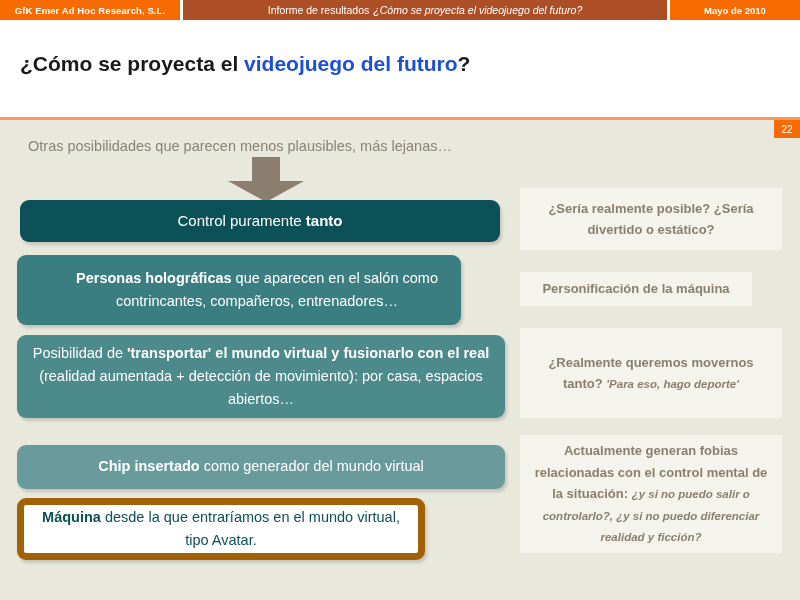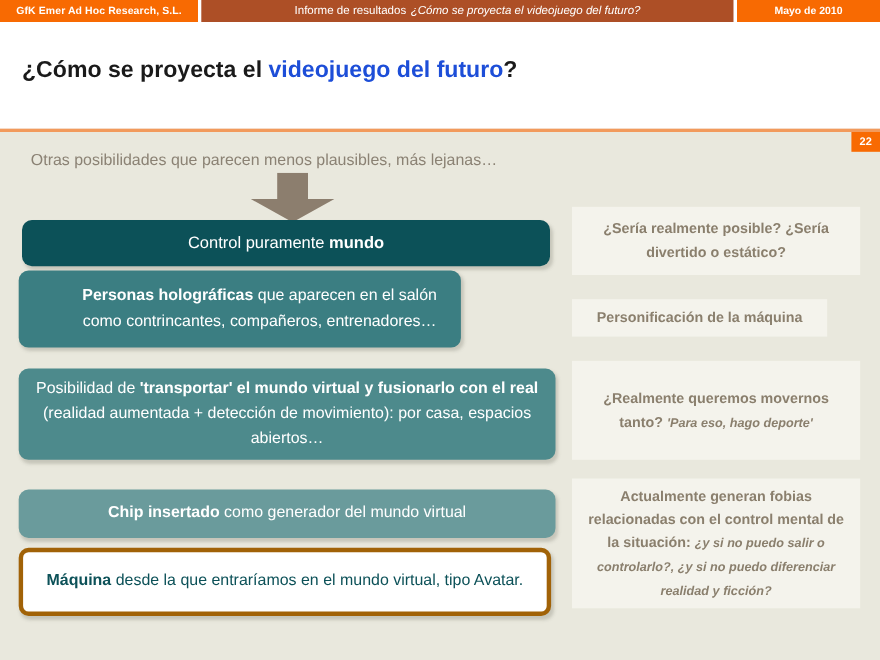--- a/index.html
+++ b/index.html
@@ -86,21 +86,21 @@
     border-top: 3px solid #F29A5C;
   }
 
   .pagenum {
     position: absolute;
     right: 0; top: 0;
     width: 26px; height: 18px;
     background: #F86A02;
     color: #ffffff;
     font-size: 10px;
-    font-weight: bold;
+    font-weight: normal;
     display: flex;
     align-items: center;
     justify-content: center;
   }
 
   .subtitle {
     position: absolute;
     left: 28px; top: 18px;
     font-size: 14.5px;
     color: #8B8274;
@@ -123,27 +123,27 @@
     align-items: center;
     justify-content: center;
     text-align: center;
     line-height: 1.6;
     box-shadow: 2px 3px 3px rgba(120,118,105,0.30);
   }
   .lbox .t { padding: 0 14px; }
   .lbox b { font-weight: bold; }
 
   #lbox0 { left: 20px;  top: 80px;  width: 480px; height: 42px; background: #0C5158; font-size: 15px; }
-  #lbox1 { left: 17px;  top: 126px; width: 402px; height: 70px; background: #3B7E82; font-size: 14.5px; padding-left: 36px; }
+  #lbox1 { left: 17px;  top: 135px; width: 444px; height: 70px; background: #3B7E82; font-size: 14.5px; padding-left: 36px; }
   #lbox2 { left: 17px;  top: 215px; width: 488px; height: 83px; background: #4D8A8C; font-size: 14.5px; }
   #lbox3 { left: 17px;  top: 325px; width: 488px; height: 44px; background: #6A9B9C; font-size: 14.5px; }
   #lbox4 {
-    left: 17px; top: 378px; width: 484px; height: 62px;
+    left: 17px; top: 378px; width: 408px; height: 62px;
     background: #ffffff; color: #0C5158;
-    border: 4px solid #a16207; font-size: 14.5px; text-align: center;
+    border: 7px solid #a16207; font-size: 14.5px; text-align: center;
   }
 
   
   .rbox {
     position: absolute;
     background: #F4F3EC;
     color: #8A7F6D;
     font-weight: bold;
     display: flex;
     align-items: center;
@@ -187,21 +187,21 @@
     <div class="subtitle">Otras posibilidades que parecen menos plausibles, más lejanas…</div>
 
     <div class="arrow">
       <svg width="76" height="45" viewBox="0 0 76 45" xmlns="http://www.w3.org/2000/svg">
         <polygon points="24,0 52,0 52,24 76,24 38,45 0,24 24,24" fill="#8C7E6E"></polygon>
       </svg>
     </div>
 
     <div class="lbox" id="lbox0">
       <div class="t">
-        <span>Control puramente </span><b>mundo</b><span></span>
+        <span>Control puramente </span><b>tanto</b><span></span>
       </div>
     </div>
 
     <div class="lbox" id="lbox1">
       <div class="t">
         <b>Personas holográficas</b><span> que aparecen en el salón como contrincantes, compañeros, entrenadores…</span>
       </div>
     </div>
 
     <div class="lbox" id="lbox2">

